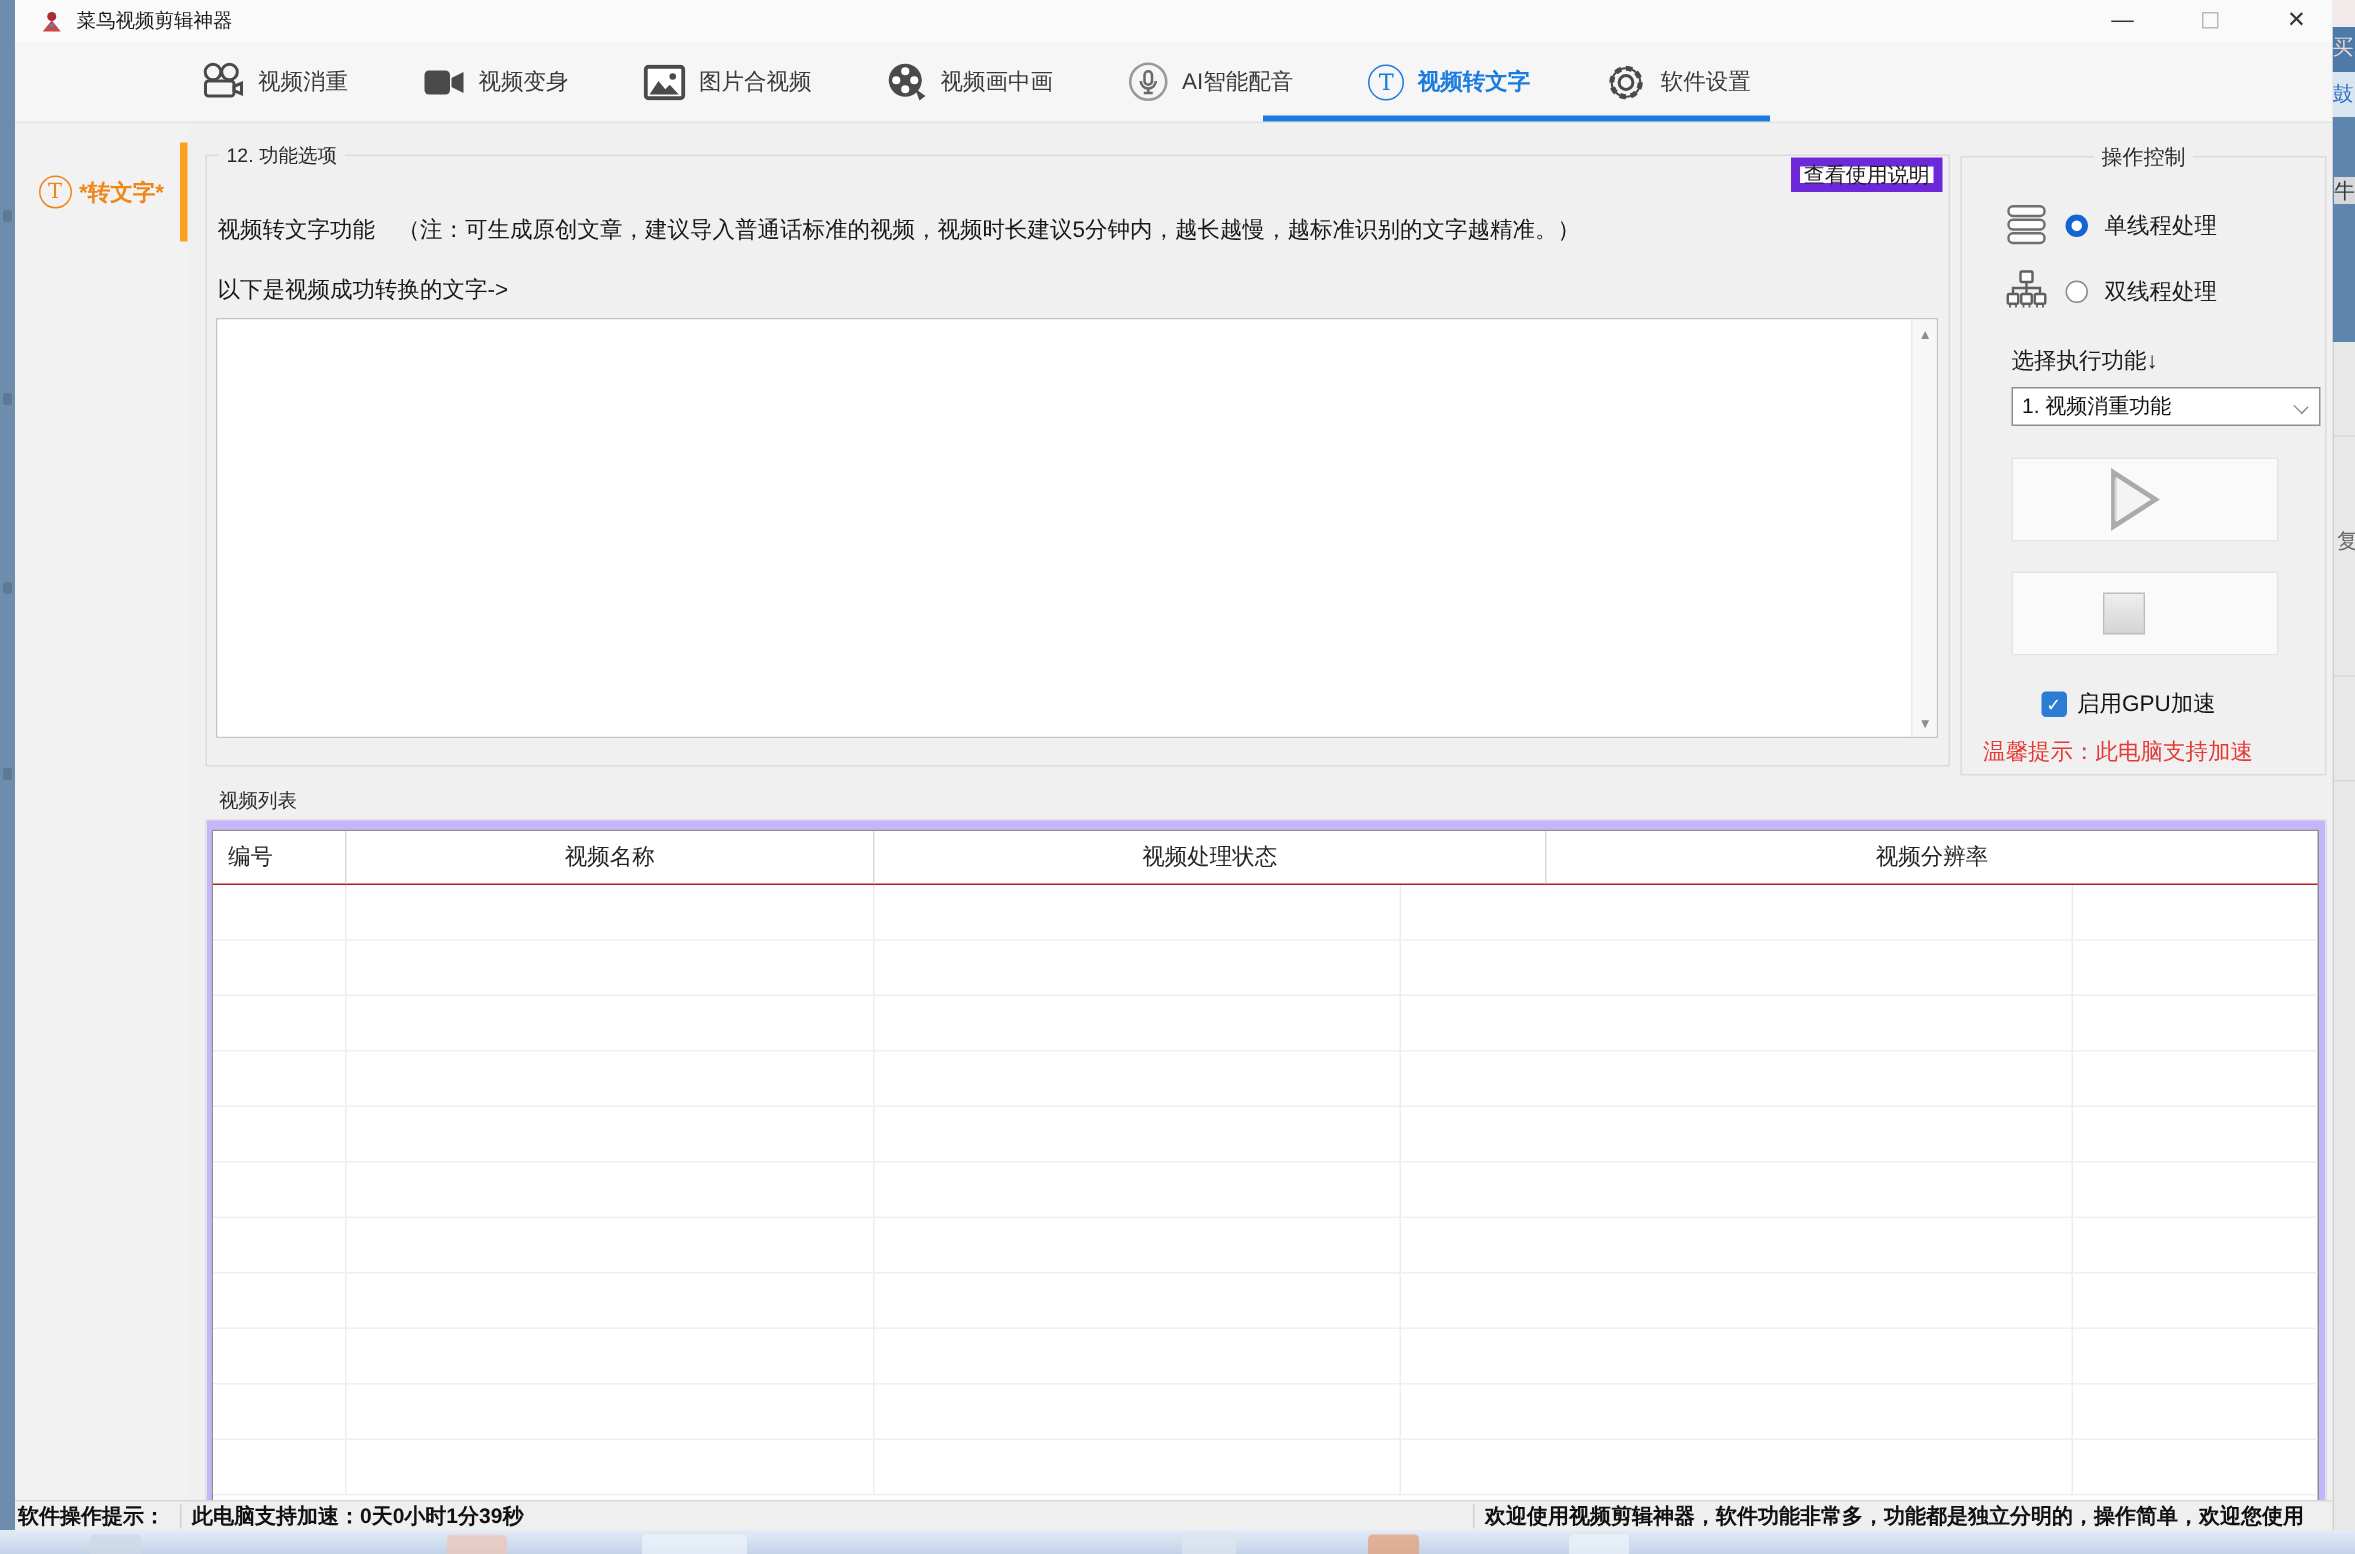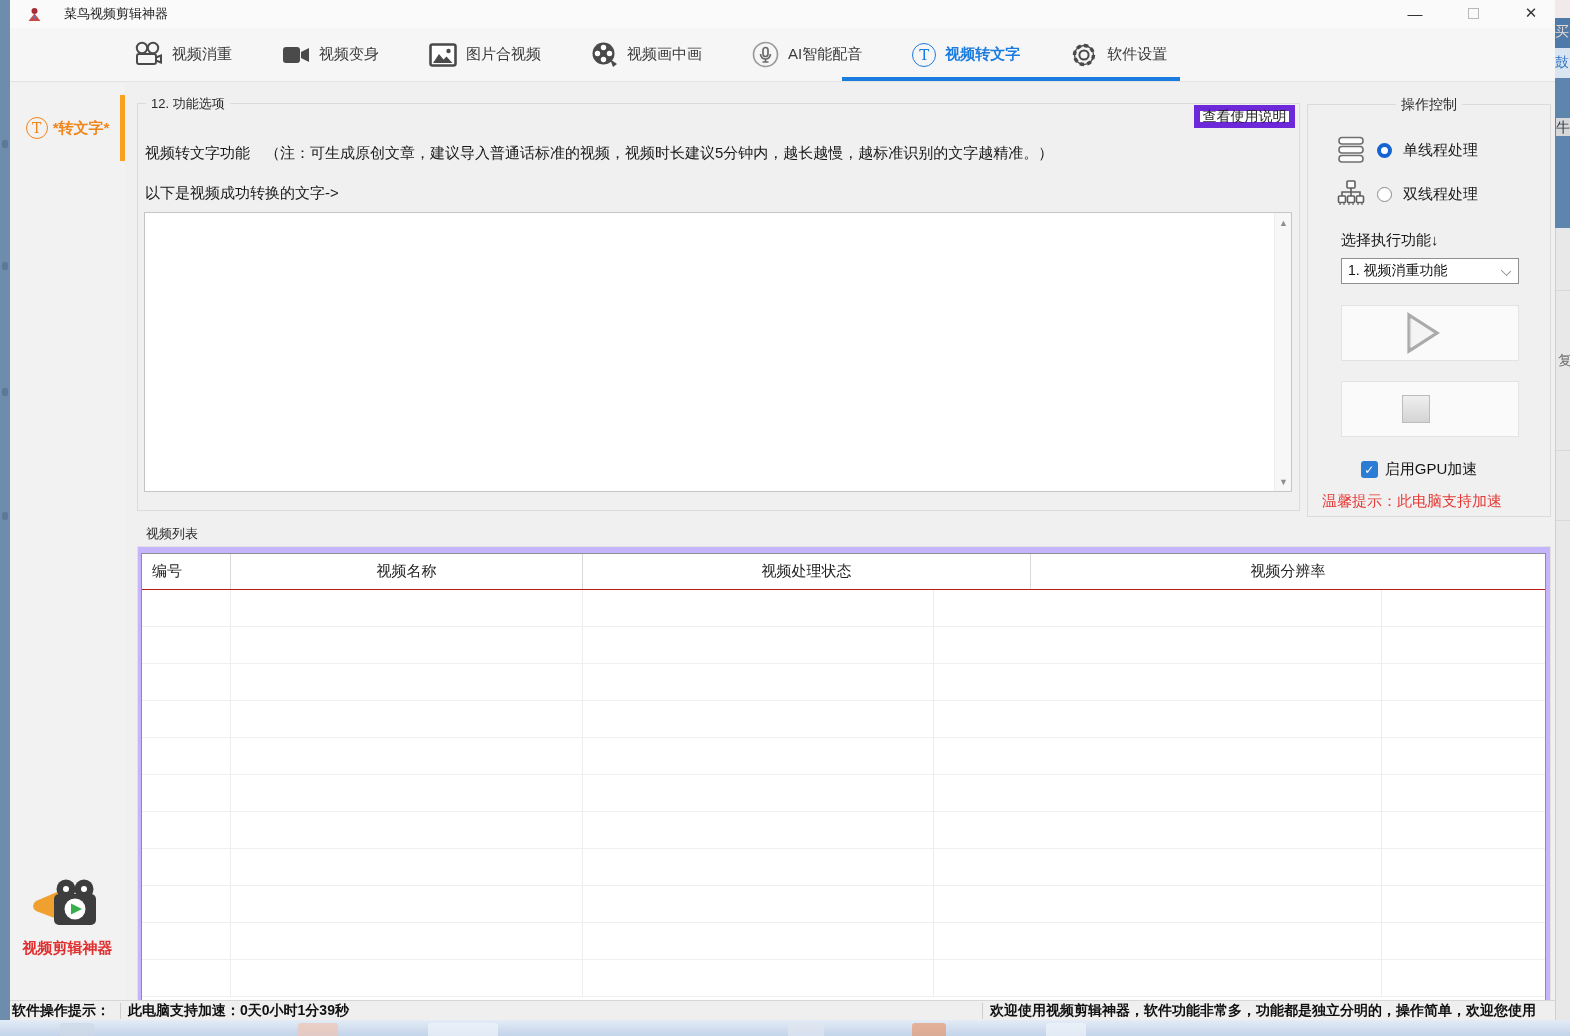--- a/index.html
+++ b/index.html
@@ -22,21 +22,21 @@
 
   
   .taskbar { position:absolute; left:0; top:1020px; width:1570px; height:16px;
              background:linear-gradient(#e3ecf7,#c3d3e8); }
   .taskbar i { position:absolute; top:3px; height:13px; border-radius:3px 3px 0 0; opacity:.7; }
 
   
   .app { position:absolute; left:10px; top:0; width:1545px; height:1020px; background:#f1f0f0; overflow:hidden; }
 
   .titlebar { position:absolute; left:0; top:0; width:100%; height:28px; background:#fbfafa; display:flex; align-items:center; padding-left:17px; }
-  .titlebar .title { font-size:13px; color:#1c1c1c; margin-left:22px; }
+  .titlebar .title { font-size:13px; color:#1c1c1c; margin-left:9px; }
   .win-btn { position:absolute; top:0; width:34px; height:26px; display:flex; align-items:center; justify-content:center; color:#333; }
   .wb-min { left:1388px; font-size:15px; }
   .wb-max { left:1446px; }
   .wb-max b { display:block; width:11px; height:11px; border:1px solid #b9b9b9; }
   .wb-close { left:1504px; font-size:15px; }
 
   .tabbar { position:absolute; left:0; top:28px; width:100%; height:54px; background:#f7f6f6; border-bottom:1px solid #e4e2e2; display:flex; align-items:stretch; padding-left:123px; gap:50px; }
   .tab { display:flex; align-items:center; gap:9px; font-size:15px; color:#3a3a3a; position:relative; white-space:nowrap; }
   .tab .ticon { display:flex; align-items:center; }
   .tab.active { color:#1b7ce0; font-weight:bold; }
@@ -67,21 +67,21 @@
 
   
   .gb-ctl { left:1297px; top:104px; width:244px; height:413px; }
   .gb-ctl .gb-label { left:50%; transform:translateX(-50%); font-size:14px; }
   .ctl-row { position:absolute; left:28px; display:flex; align-items:center; gap:11px; font-size:15px; color:#1b1b1b; }
   .row-single { top:30px; } .row-double { top:74px; }
   .radio { width:15px; height:15px; border-radius:50%; background:#fff; flex:none; }
   .radio.on { border:4.5px solid #1464d2; }
   .radio.off { border:1px solid #8a8a8a; }
   .sel-label { position:absolute; left:33px; top:126px; font-size:15px; color:#1b1b1b; }
-  .dropdown { position:absolute; left:33px; top:153px; width:178px; height:26px; background:#fff; border:1px solid #8f8f8f; font-size:14px; color:#111; display:flex; align-items:center; padding-left:6px; }
+  .dropdown { position:absolute; left:33px; top:153px; width:206px; height:26px; background:#fff; border:1px solid #8f8f8f; font-size:14px; color:#111; display:flex; align-items:center; padding-left:6px; }
   .dropdown .chev { position:absolute; right:8px; top:8px; width:8px; height:8px; border-right:1.8px solid #8a8a8a; border-bottom:1.8px solid #8a8a8a; transform:rotate(45deg) scaleY(.8); }
   .big-btn { position:absolute; left:33px; width:178px; height:56px; background:#fafafa; border:1px solid #e3e3e3; display:flex; align-items:center; justify-content:center; }
   .btn-play { top:200px; } .btn-stop { top:276px; }
   .stop-sq { width:28px; height:28px; background:linear-gradient(#efefef,#d4d4d4); border:1px solid #bcbcbc; transform:translateX(-14px); }
   .gpu-row { position:absolute; left:0; top:355px; width:100%; display:flex; align-items:center; justify-content:center; gap:7px; transform:translateX(-10px); font-size:15px; color:#151515; }
   .chk { width:17px; height:17px; background:#2b7cd3; border-radius:3px; color:#fff; font-size:12px; font-weight:bold; display:flex; align-items:center; justify-content:center; flex:none; }
   .gpu-hint { position:absolute; left:14px; top:387px; font-size:15px; color:#e53935; white-space:nowrap; }
 
   
   .gb-list { left:127px; top:546px; width:1414px; height:564px; border:1px solid #e3e1e1; background:#c4b5fd; }
@@ -207,33 +207,20 @@
         <span>软件设置</span>
       </div>
     </div>
 
     <div class="sidebar">
       <div class="side-item">
         <span class="circle-t">T</span>
         <span>*转文字*</span>
         <span class="bar"></span>
       </div>
-      <div class="side-logo">
-        <svg width="70" height="56" viewBox="0 0 70 56" style="margin:0 auto">
-          <path d="M3 22 L24 13 L24 40 L3 32 Q0 30 0 27 Q0 24 3 22 Z" fill="#efa02f"></path>
-          <circle cx="33" cy="10" r="9.5" fill="#3d3d3d"></circle>
-          <circle cx="51" cy="10" r="9.5" fill="#3d3d3d"></circle>
-          <circle cx="33" cy="10" r="3" fill="#fff"></circle>
-          <circle cx="51" cy="10" r="3" fill="#fff"></circle>
-          <rect x="21" y="15" width="42" height="31" rx="5" fill="#3d3d3d"></rect>
-          <circle cx="42" cy="30" r="10.5" fill="#fff"></circle>
-          <path d="M38 24.5 L49 30 L38 35.5 Z" fill="#35b04a"></path>
-        </svg>
-        <div class="cap">视频剪辑神器</div>
-      </div>
     </div>
 
     <div class="gb gb-fn">
       <span class="gb-label">12. 功能选项</span>
       <div class="help-btn">查看使用说明</div>
       <div class="fn-desc">视频转文字功能　（注：可生成原创文章，建议导入普通话标准的视频，视频时长建议5分钟内，越长越慢，越标准识别的文字越精准。）</div>
       <div class="fn-result">以下是视频成功转换的文字-&gt;</div>
       <div class="fn-text">
         <textarea value="" style=""></textarea>
         <div class="vscroll">

